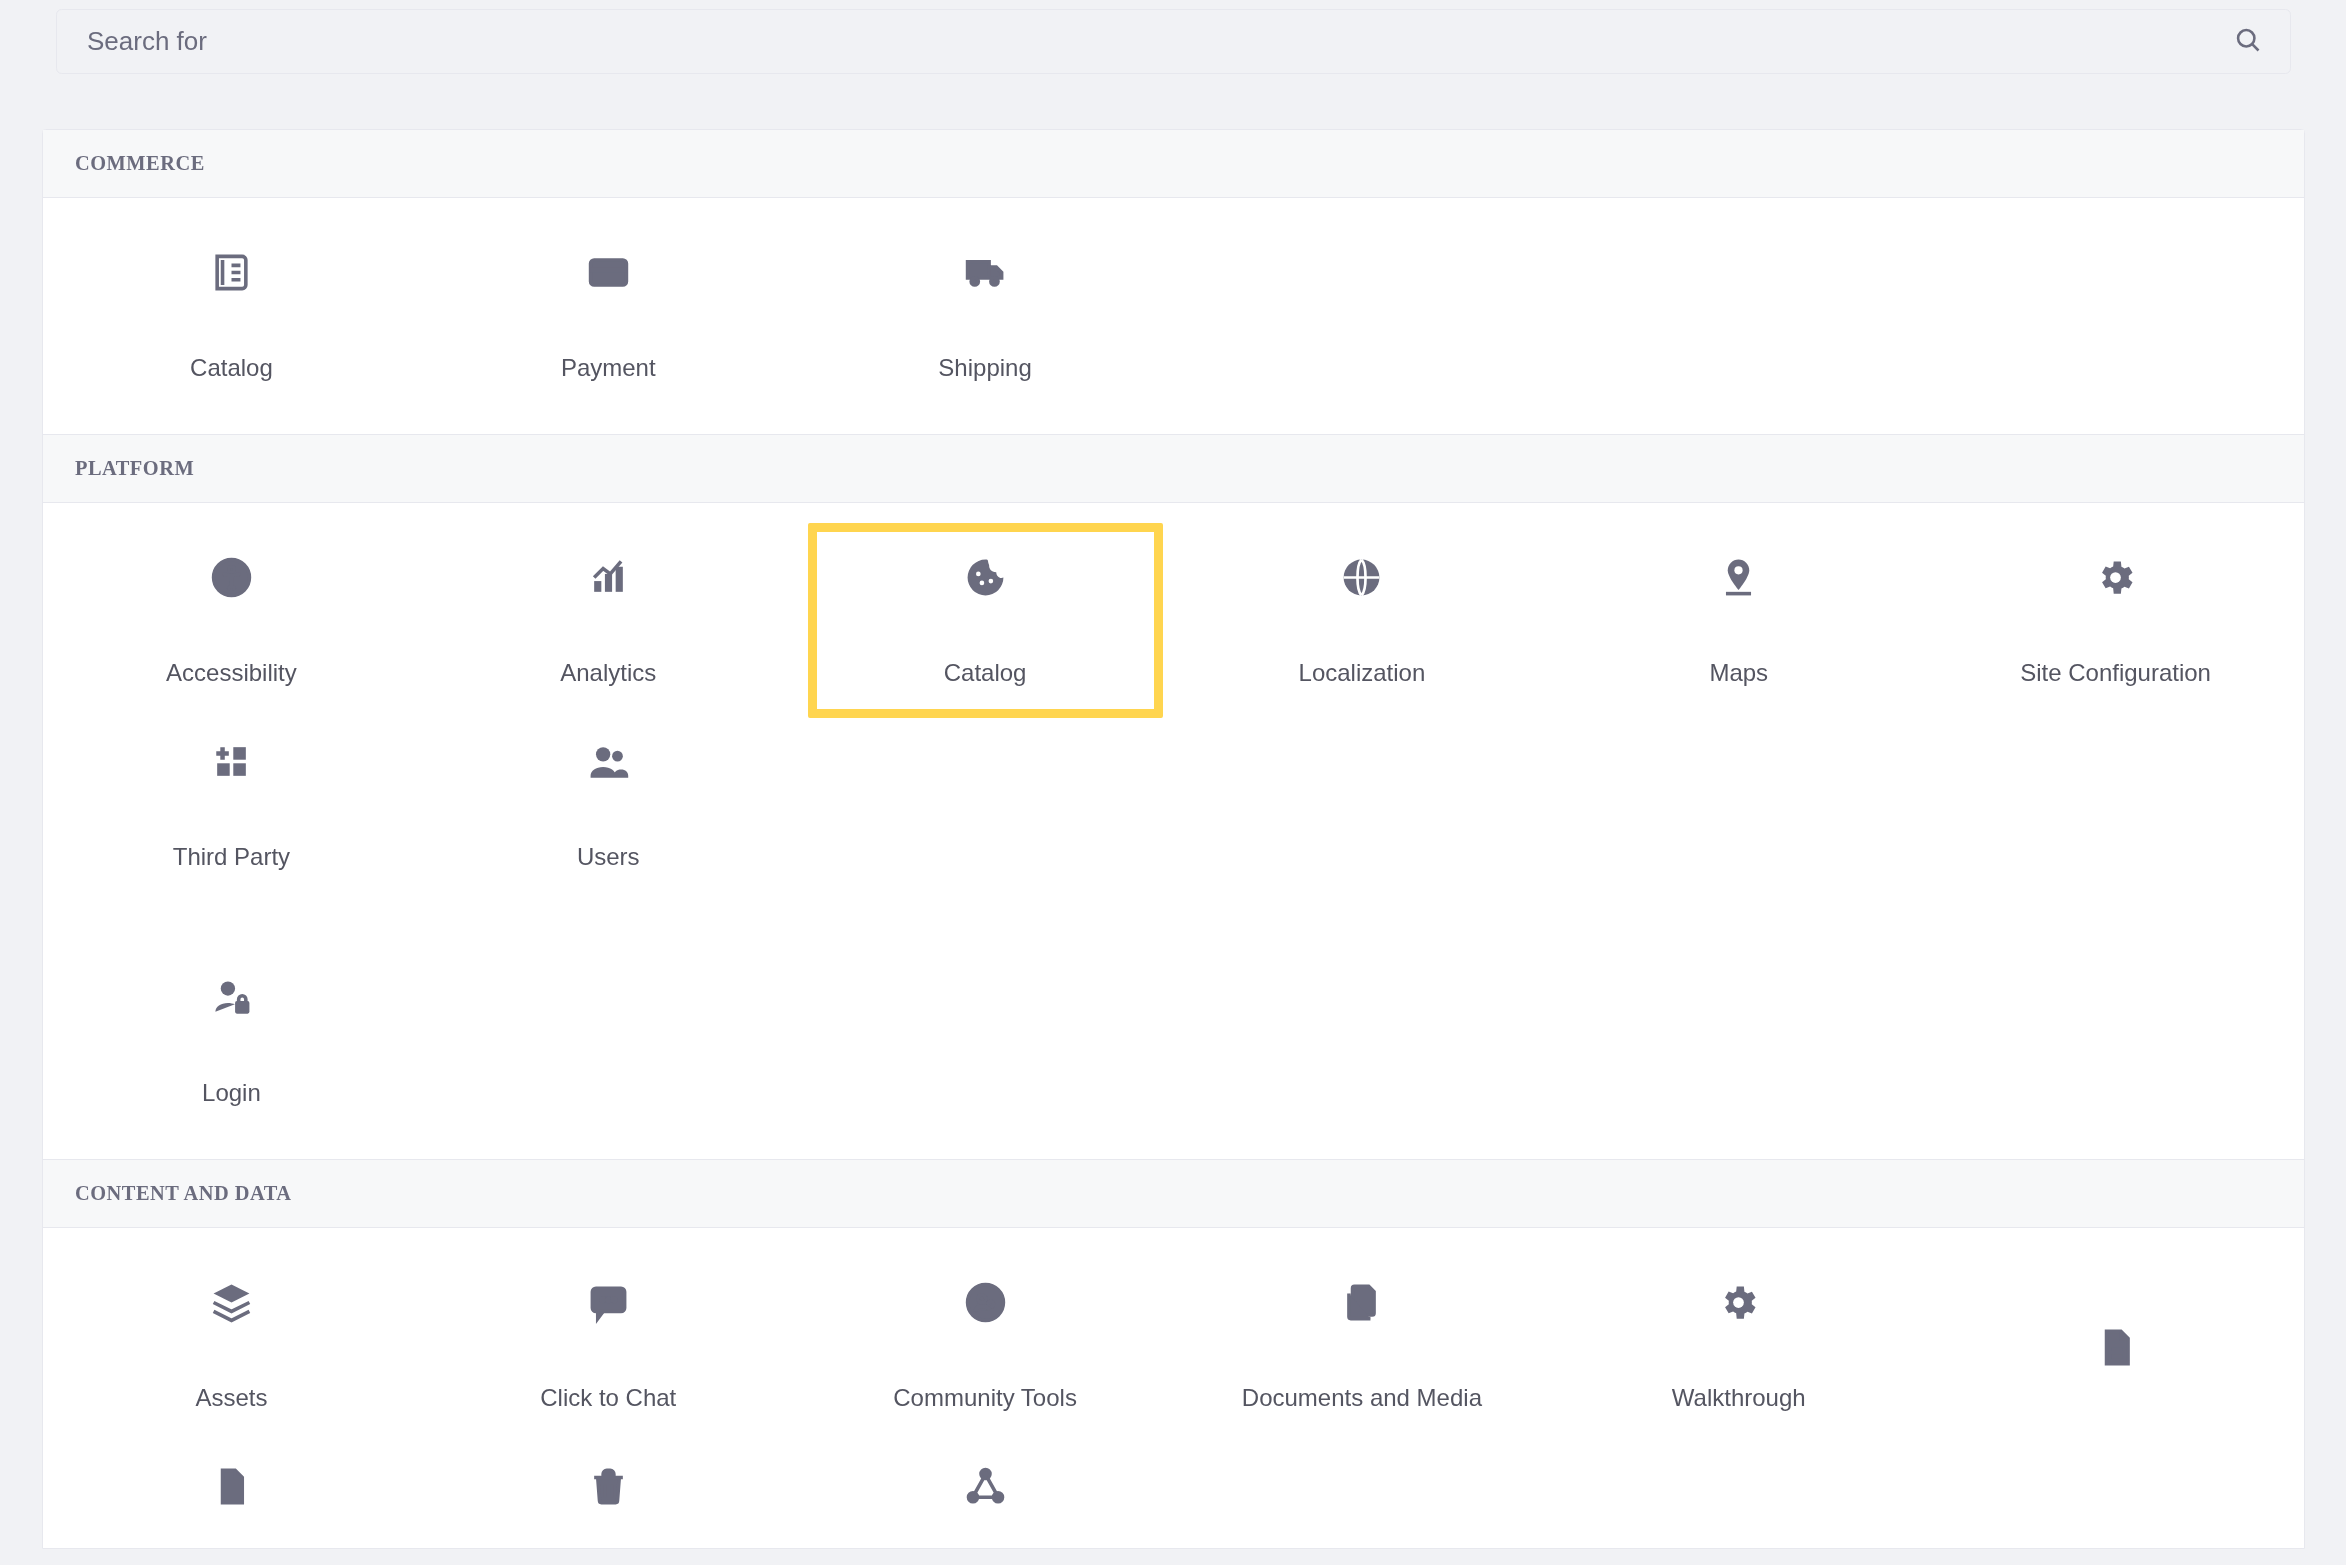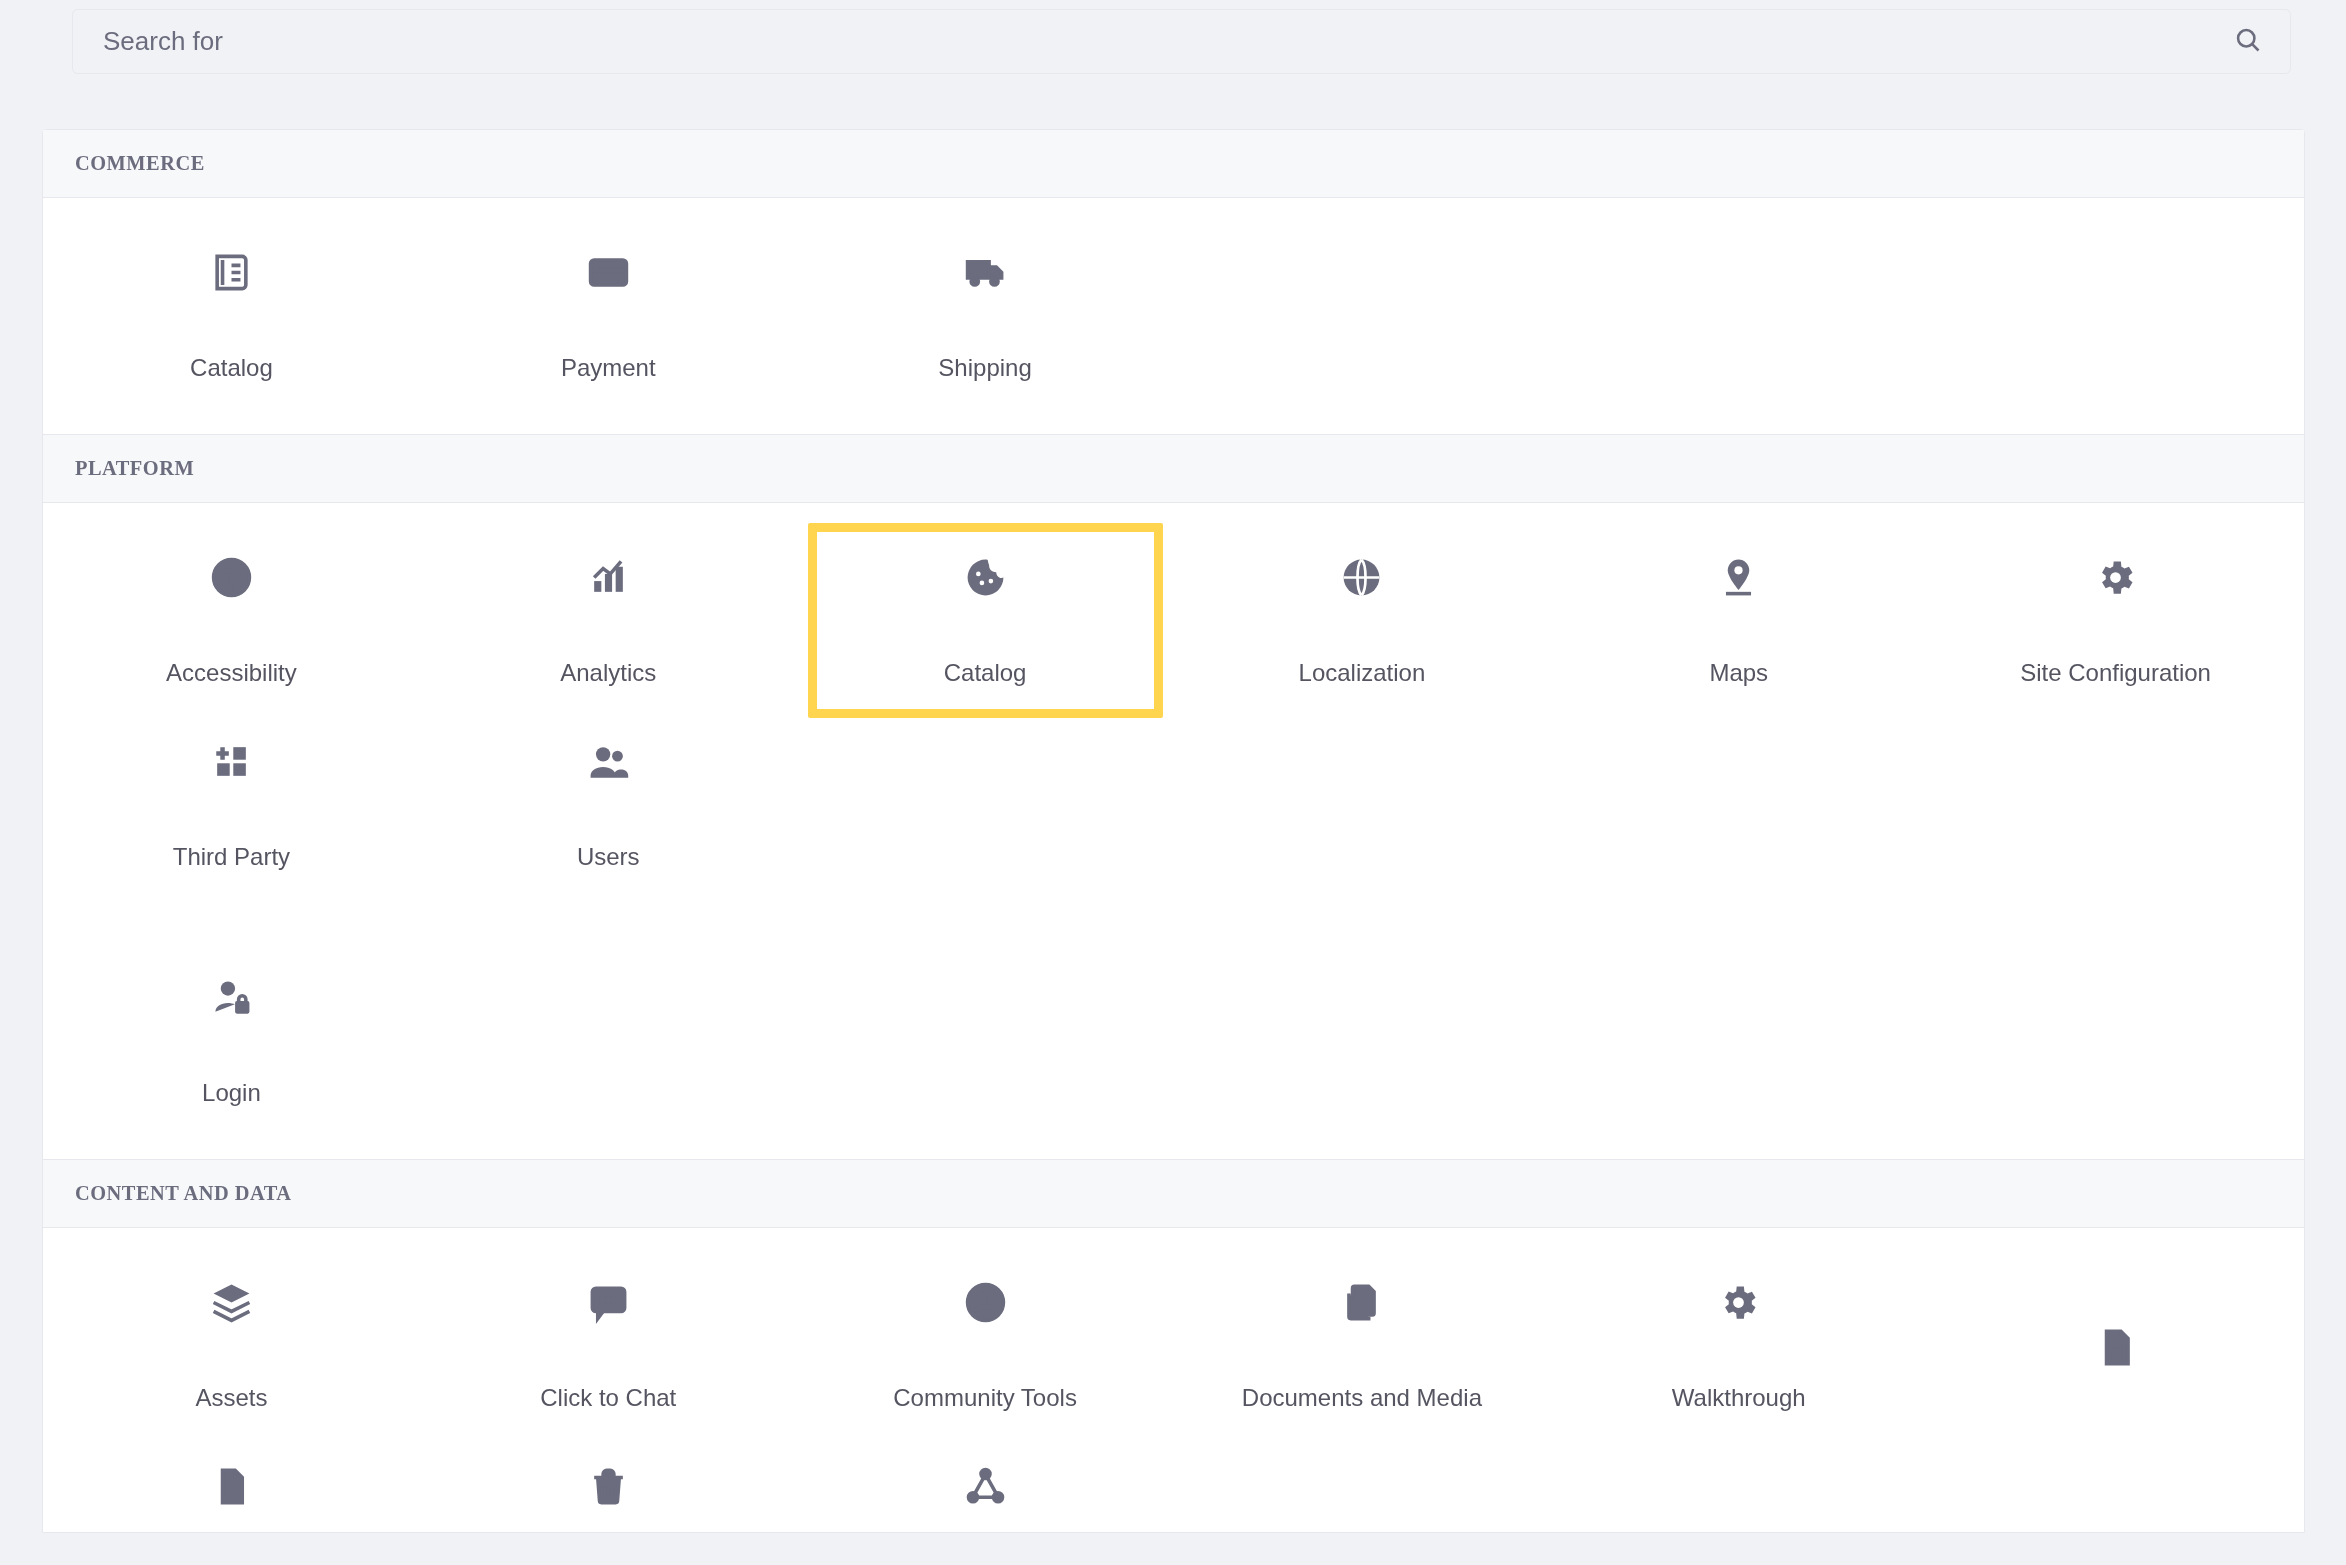--- a/index.html
+++ b/index.html
@@ -11,21 +11,20 @@
     background: #f1f2f5;
     font-family: -apple-system, BlinkMacSystemFont, "Segoe UI", Arial, sans-serif;
   }
   .page {
     width: 2347px;
   }
 
   
   .search-wrap {
     padding: 9.3px 56px 9.3px 56px;
-    margin-left: 16px;
   }
   .search-bar {
     display: flex;
     align-items: center;
     justify-content: space-between;
     background: #f1f2f5;
     border: 0.9px solid #e7e8ee;
     border-radius: 5.6px;
     height: 65px;
     padding: 0 28px;
@@ -276,21 +275,21 @@
         </div>
         <div></div>
           <div></div>
           <div></div>
           <div></div>
           <div></div>
       </div>
     </div>
 
     <div class="section-header nt">CONTENT AND DATA</div>
-    <div class="section-body" style="padding-bottom:0;">
+    <div class="section-body" style="padding-bottom:16px;">
       <div class="grid">
         <div class="tile">
           <span class="icon">
             <svg viewBox="0 0 24 24" fill="#6b6c7e">
                 <path d="M12 2l10 5-10 5L2 7z"></path>
                 <path d="M2 12l10 5 10-5M2 17l10 5 10-5" fill="none" stroke="#6b6c7e" stroke-width="2"></path>
               </svg>
           </span>
           <span class="label">Assets</span>
         </div>

